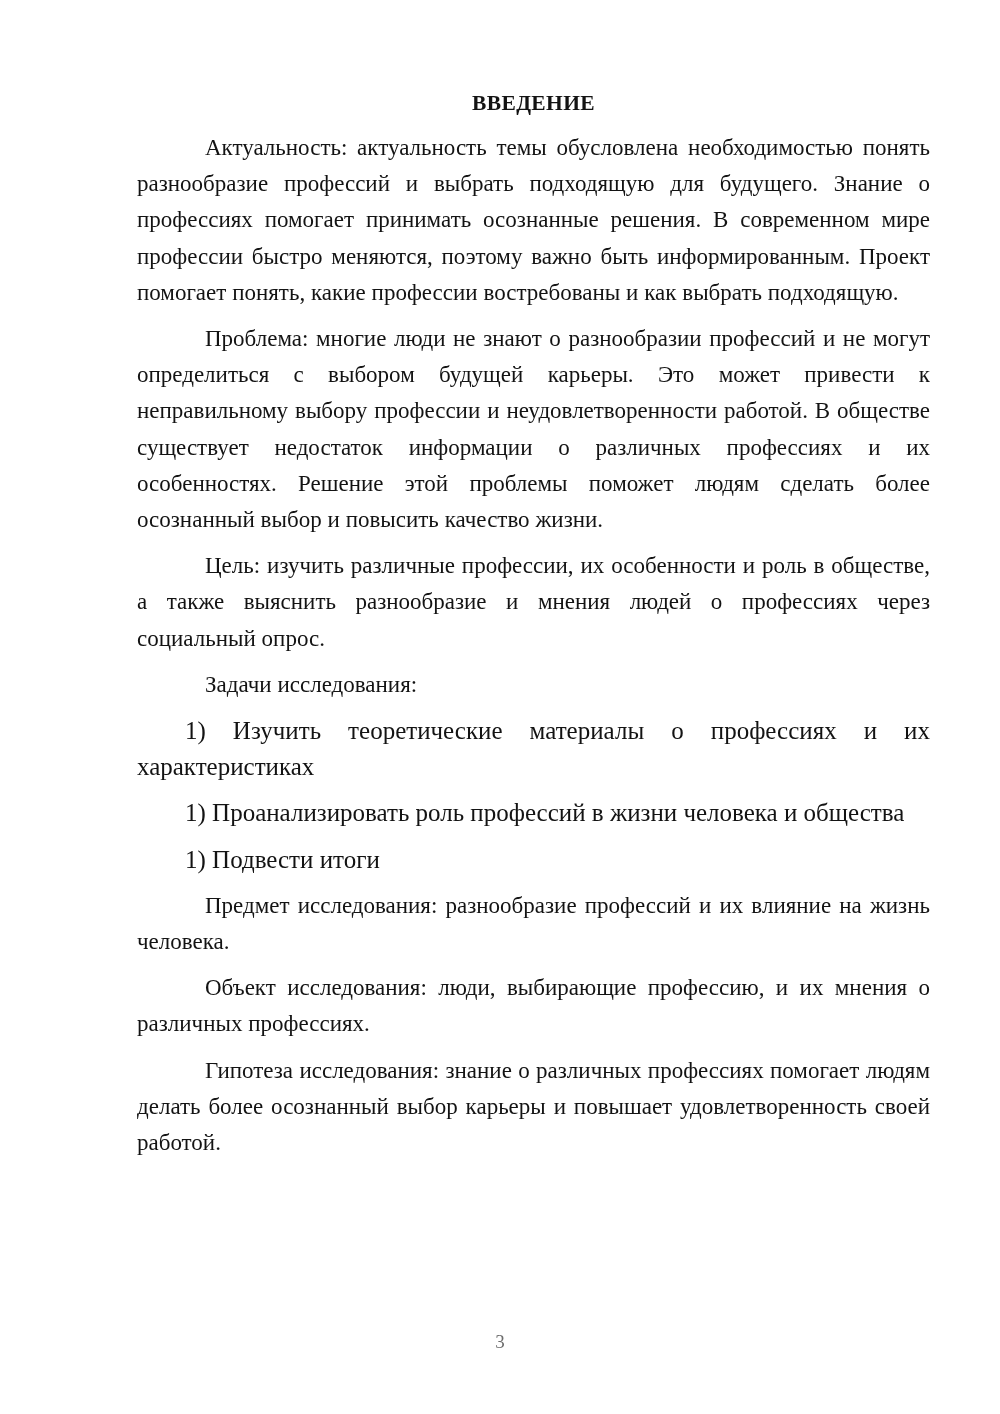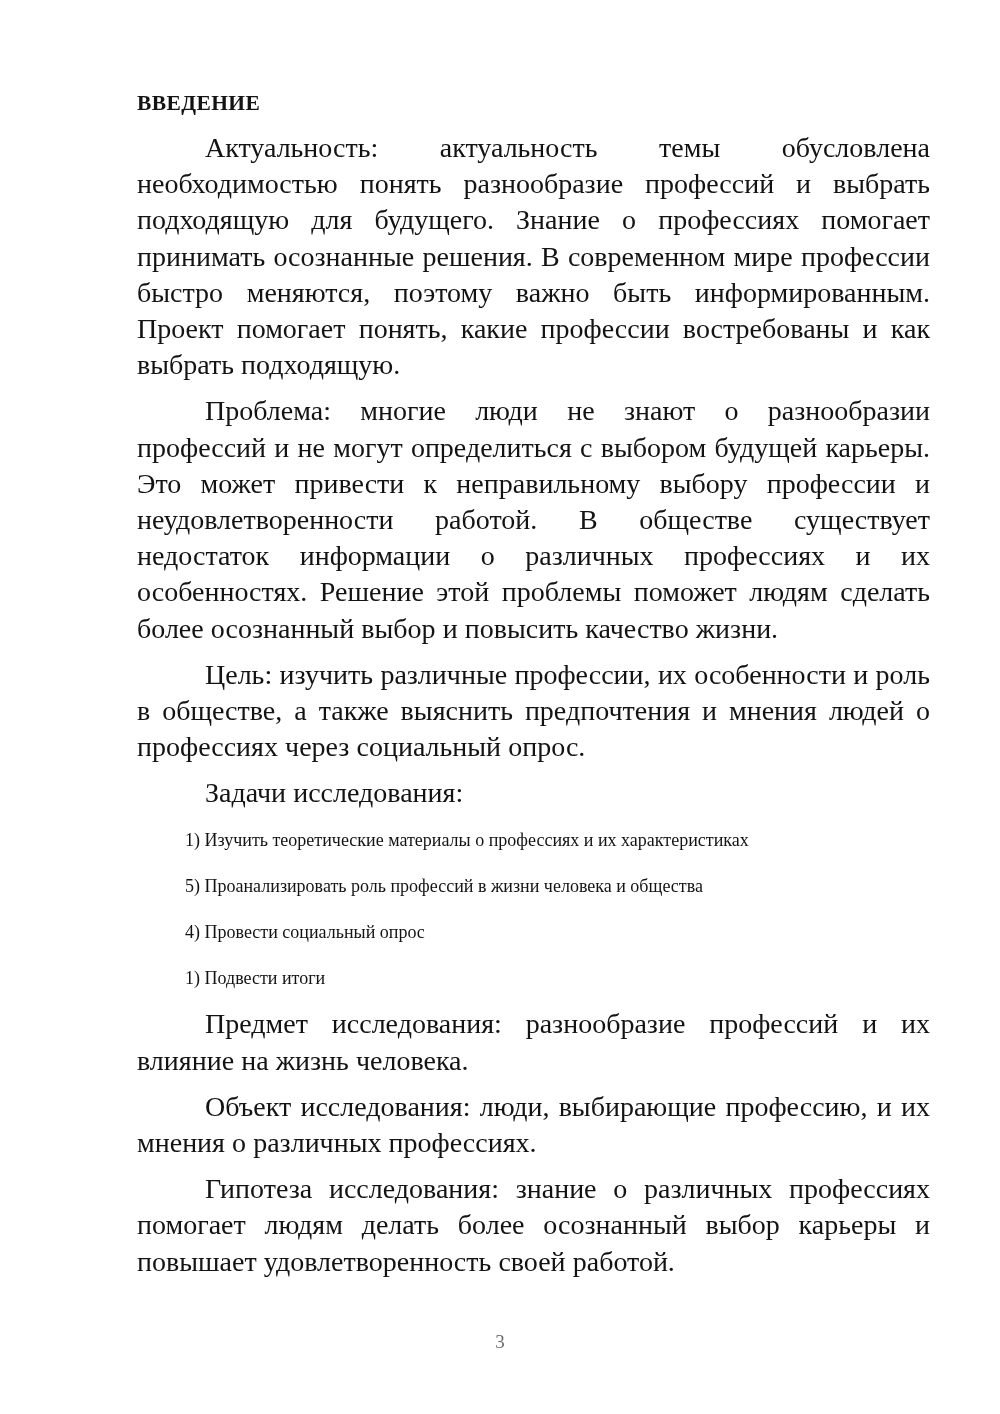--- a/index.html
+++ b/index.html
@@ -19,42 +19,43 @@
     color: #131313;
     -webkit-font-smoothing: antialiased;
   }
   .content {
     position: absolute;
     left: 137px;
     top: 86px;
     width: 793px;
   }
   .doc-title {
+    text-align: center;
     font-size: 21.5px;
     font-weight: bold;
     letter-spacing: 0.4px;
     line-height: 34px;
     margin: 0 0 10px 0;
   }
   p.para {
     margin: 0 0 10px 0;
-    font-size: 28px;
+    font-size: 23px;
     line-height: 36.2px;
     text-align: justify;
     text-justify: inter-word;
     text-indent: 68px;
     hyphens: none;
     word-spacing: 0.1px;
   }
   p.para:last-child {
     margin-bottom: 8px;
   }
   p.list-item {
     margin: 0 0 10px 0;
-    font-size: 18px;
+    font-size: 25px;
     line-height: 36.2px;
     text-indent: 48px;
     text-align: left;
   }
   p.list-item.justified {
     text-align: justify;
     text-justify: inter-word;
   }
   .page-number {
     position: absolute;
@@ -72,30 +73,29 @@
 
 <div class="page">
   <div class="content">
 
     <h1 class="doc-title">ВВЕДЕНИЕ</h1>
 
     <p class="para">Актуальность: актуальность темы обусловлена необходимостью понять разнообразие профессий и выбрать подходящую для будущего. Знание о профессиях помогает принимать осознанные решения. В современном мире профессии быстро меняются, поэтому важно быть информированным. Проект помогает понять, какие профессии востребованы и как выбрать подходящую.</p>
 
     <p class="para">Проблема: многие люди не знают о разнообразии профессий и не могут определиться с выбором будущей карьеры. Это может привести к неправильному выбору профессии и неудовлетворенности работой. В обществе существует недостаток информации о различных профессиях и их особенностях. Решение этой проблемы поможет людям сделать более осознанный выбор и повысить качество жизни.</p>
 
-    <p class="para">Цель: изучить различные профессии, их особенности и роль в обществе, а также выяснить предпочтения и мнения людей о профессиях через социальный опрос.</p>
+    <p class="para">Цель: изучить различные профессии, их особенности и роль в обществе, а также выяснить разнообразие и мнения людей о профессиях через социальный опрос.</p>
 
     <p class="para">Задачи исследования:</p>
 
     <p class="list-item justified">1) Изучить теоретические материалы о профессиях и их характеристиках</p>
 
 
-    <p class="list-item">5) Проанализировать роль профессий в жизни человека и общества</p>
+    <p class="list-item">1) Проанализировать роль профессий в жизни человека и общества</p>
 
-    <p class="list-item">4) Провести социальный опрос</p>
 
     <p class="list-item">1) Подвести итоги</p>
 
     <p class="para">Предмет исследования: разнообразие профессий и их влияние на жизнь человека.</p>
 
     <p class="para">Объект исследования: люди, выбирающие профессию, и их мнения о различных профессиях.</p>
 
     <p class="para">Гипотеза исследования: знание о различных профессиях помогает людям делать более осознанный выбор карьеры и повышает удовлетворенность своей работой.</p>
 
   </div>

